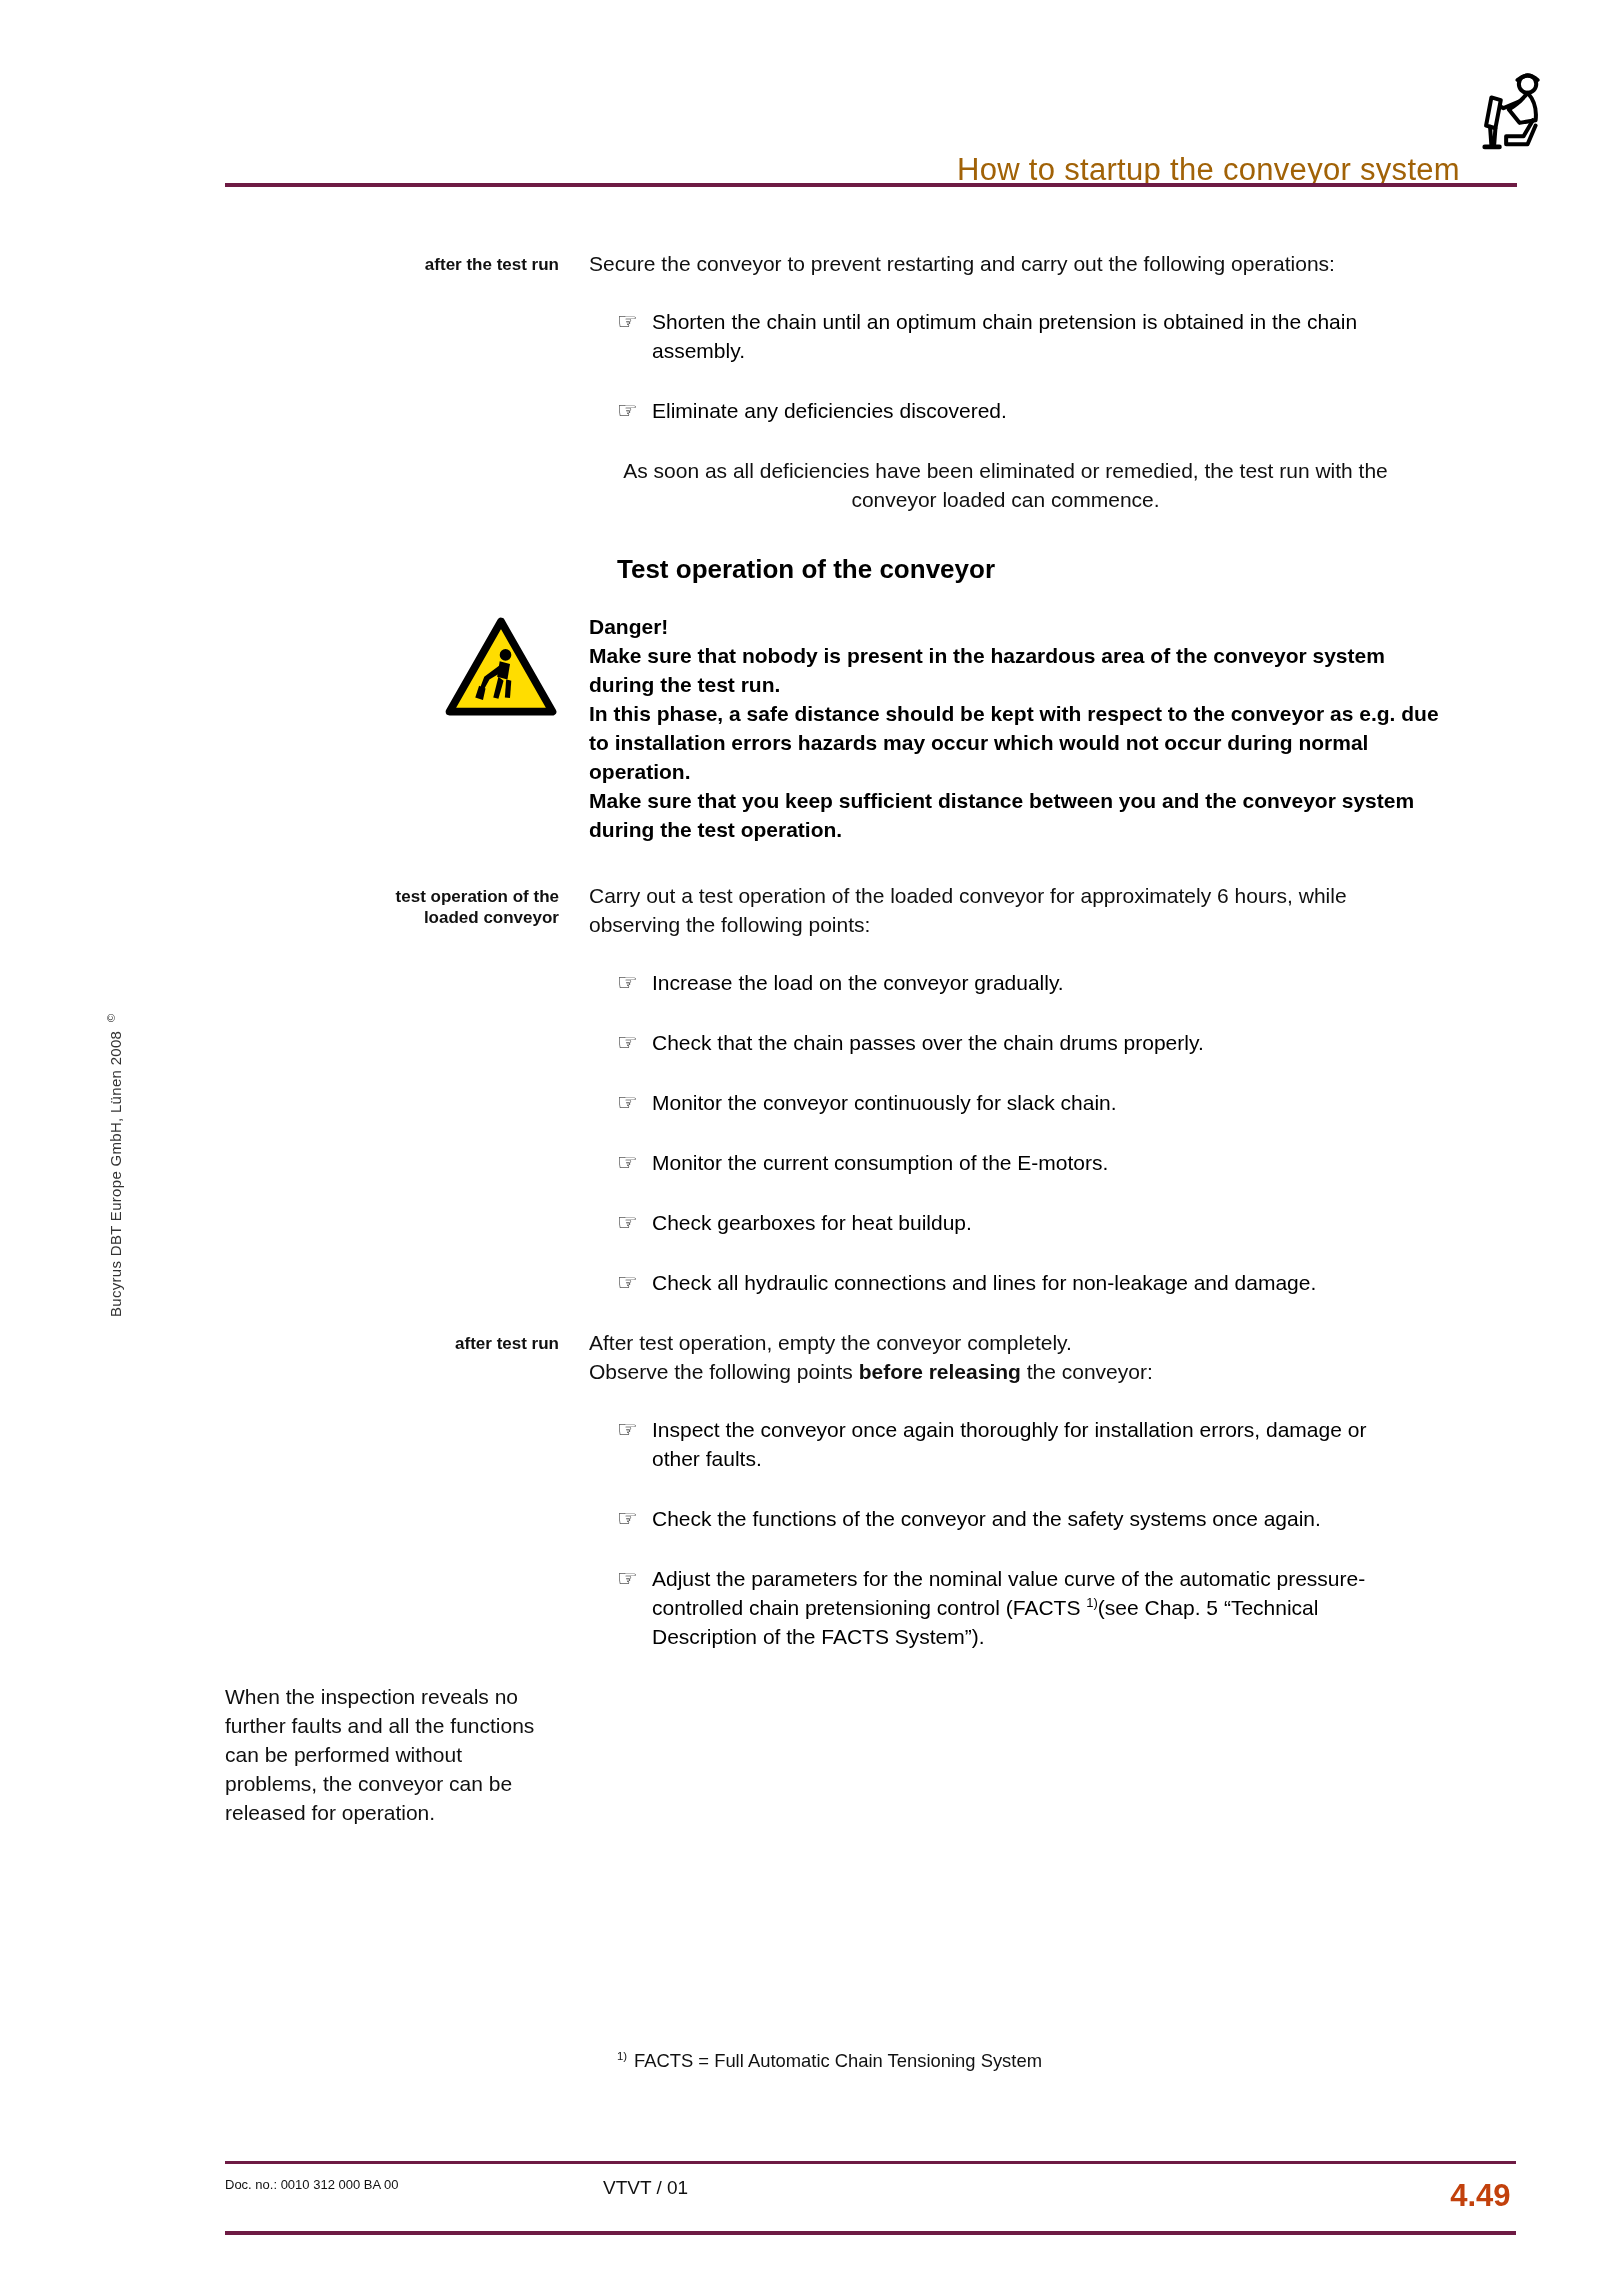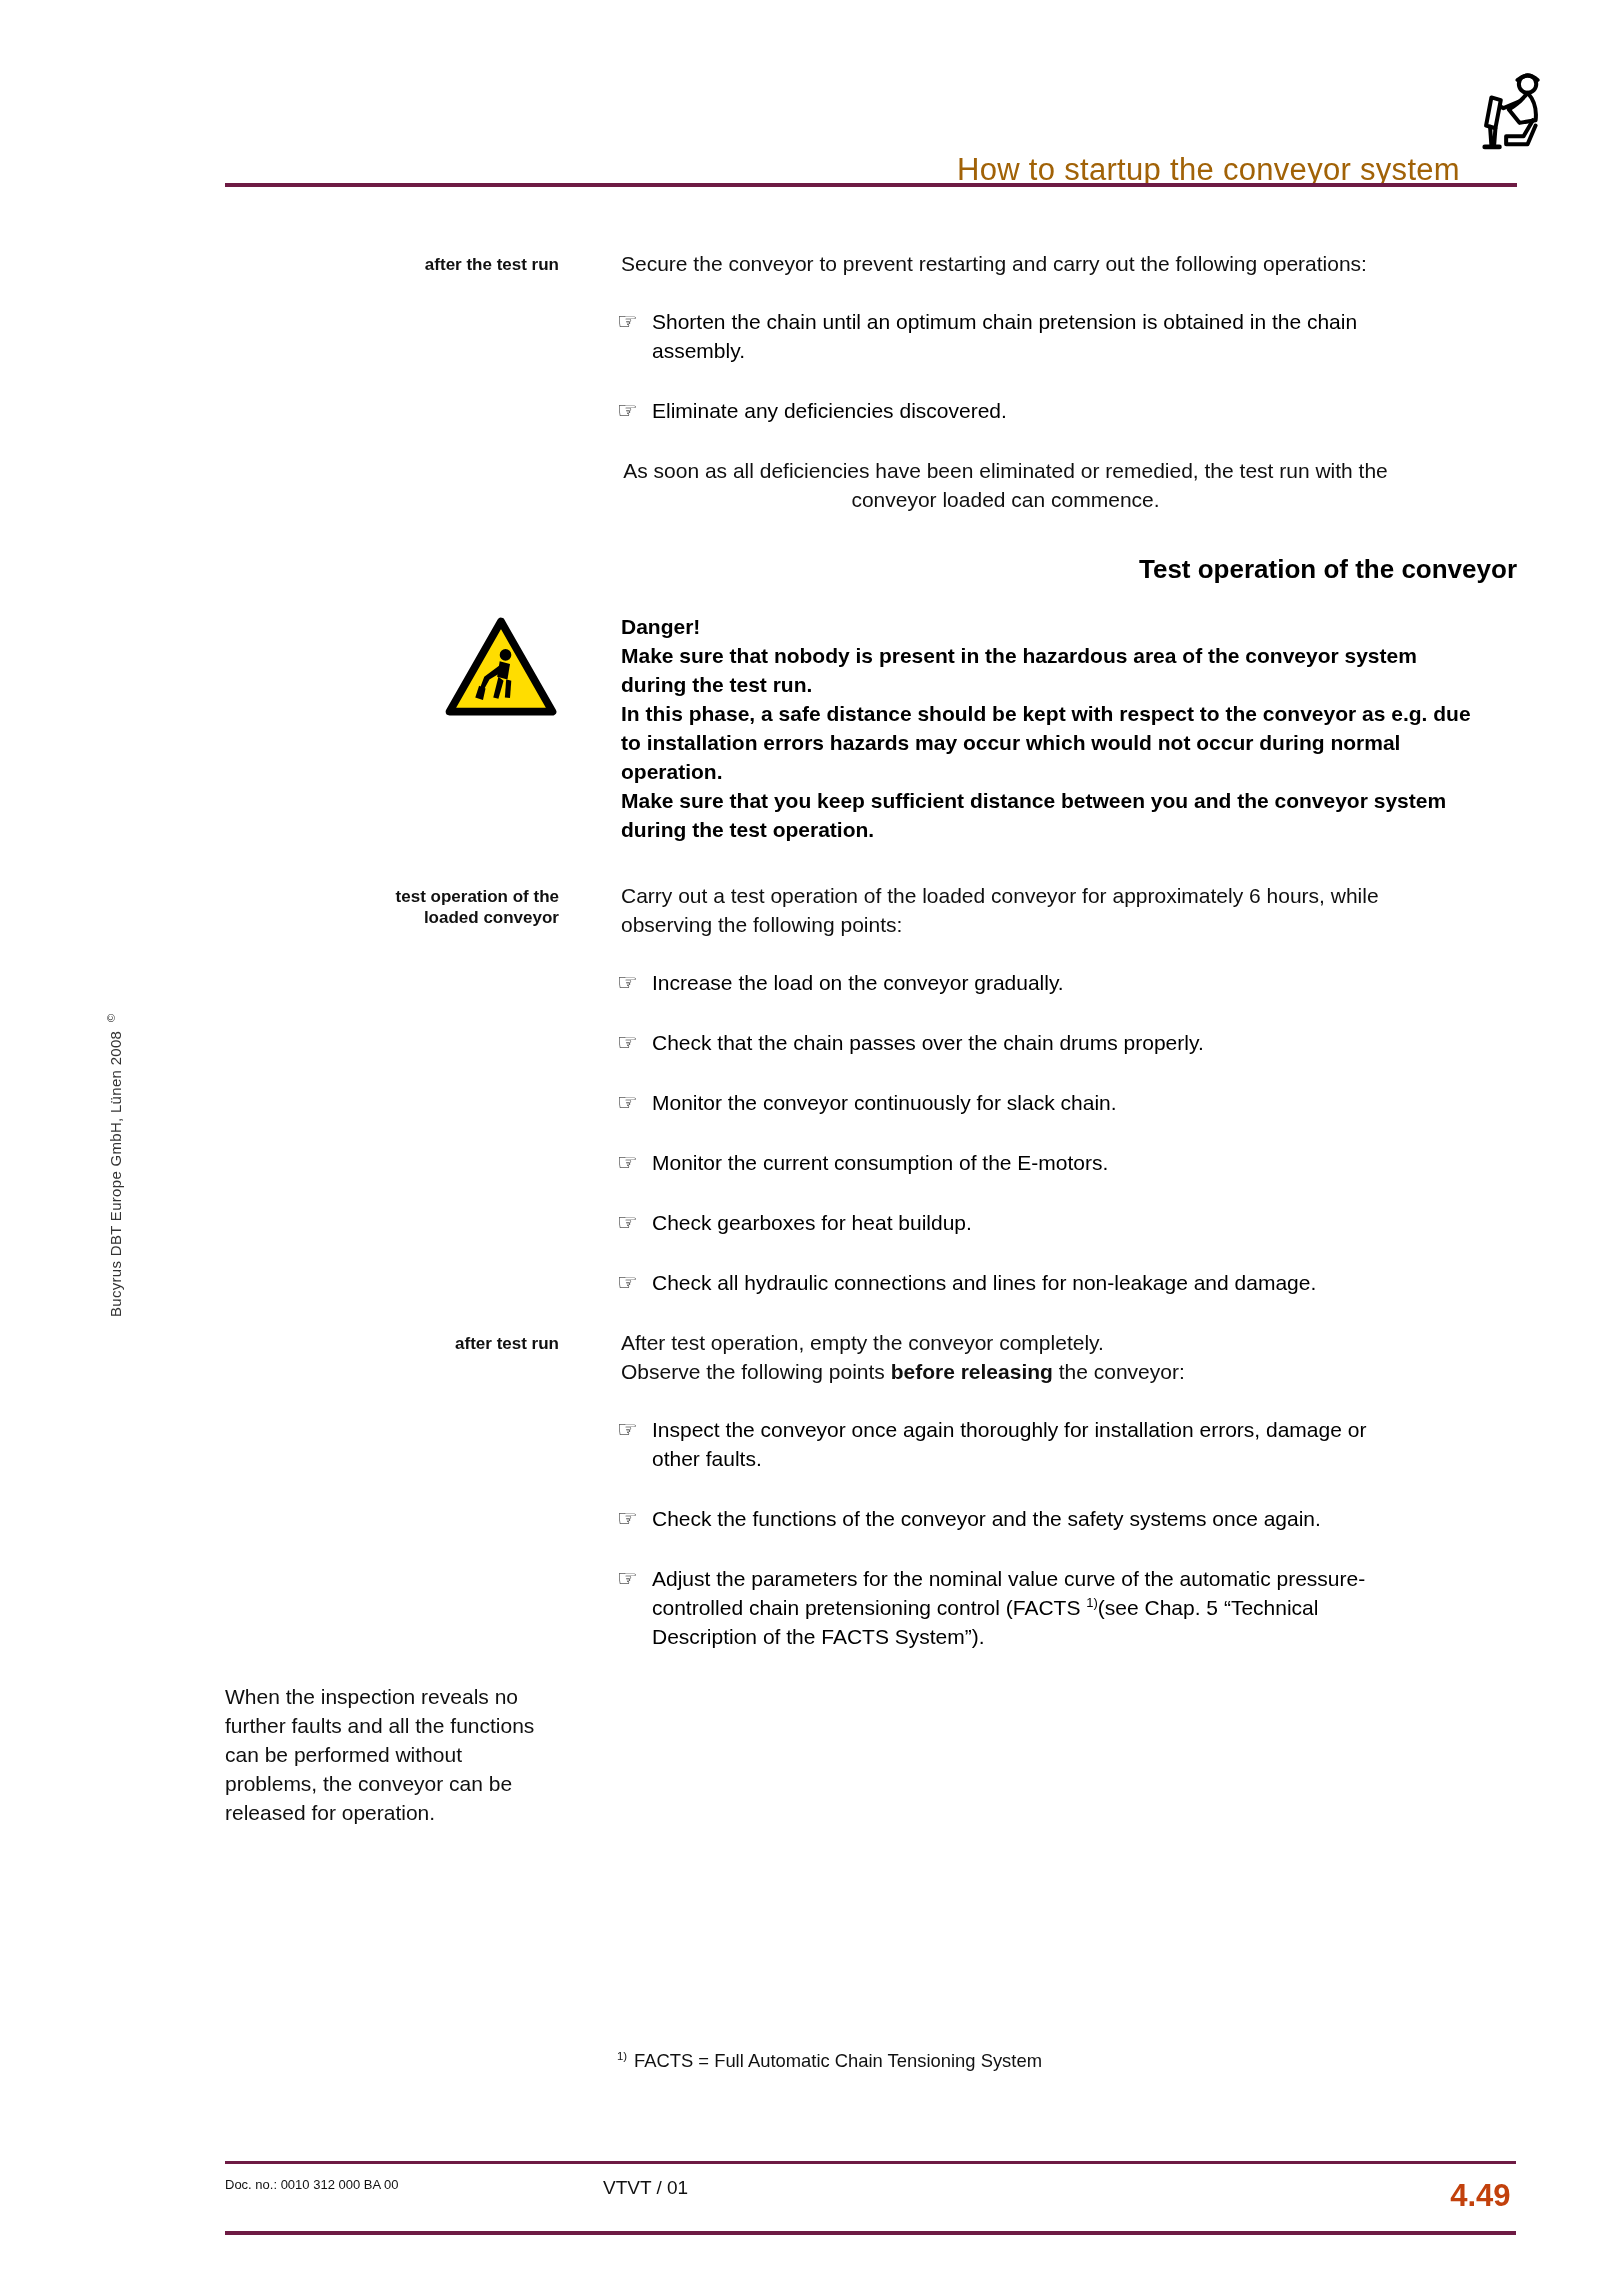--- a/index.html
+++ b/index.html
@@ -25,34 +25,34 @@
   
   .vertical-imprint {
     position:absolute; left:104px; top:1317px;
     transform:rotate(-90deg); transform-origin:0 0;
     white-space:nowrap; font-size:15px; color:#333; letter-spacing:0.3px;
   }
   .imprint-copy { font-size:11.6px; vertical-align:super; margin-left:4.1px; }
 
   
   .main { position:absolute; left:225px; top:249px; width:1292px; }
-  .row { display:grid; grid-template-columns:334px 1fr; column-gap:62px; margin-bottom:29px; }
+  .row { display:grid; grid-template-columns:334px 1fr; column-gap:30px; margin-bottom:29px; }
   .label {
     font-size:17px; font-weight:bold; line-height:21px;
     text-align:right; padding-top:4.8px; color:#111;
   }
   .para { font-size:21px; line-height:29px; max-width:777px; color:#101010; }
 
   .bullet { display:flex; align-items:flex-start; margin-left:392px; margin-bottom:31px; }
   .hand { flex:0 0 35px; width:35px; font-size:23px; line-height:29px; }
   .bullet-text { display:block; font-size:21px; line-height:29px; max-width:763px; color:#000000; }
 
   .outro { margin-left:392px; margin-top:3px;text-align:center; }
 
-  .heading { margin:40px 0 27px 392px; font-size:26px; font-weight:bold; color:#000;text-align:right; }
+  .heading { margin:40px 0 27px 392px; font-size:26px; font-weight:bold; color:#000; }
 
   .danger-row { margin-bottom:37px; }
   .warn-cell { display:flex; justify-content:flex-end; align-items:flex-start; padding-top:2.7px; }
   .danger-text p { font-size:21px; font-weight:bold; line-height:29px; max-width:866px; color:#000; }
 
   sup { font-size:0.62em; vertical-align:super; line-height:0; }
 
   
   .footnote { position:absolute; left:617px; top:2050px; font-size:18.4px; color:#111; }
   .footnote sup { margin-right:6.8px; }

